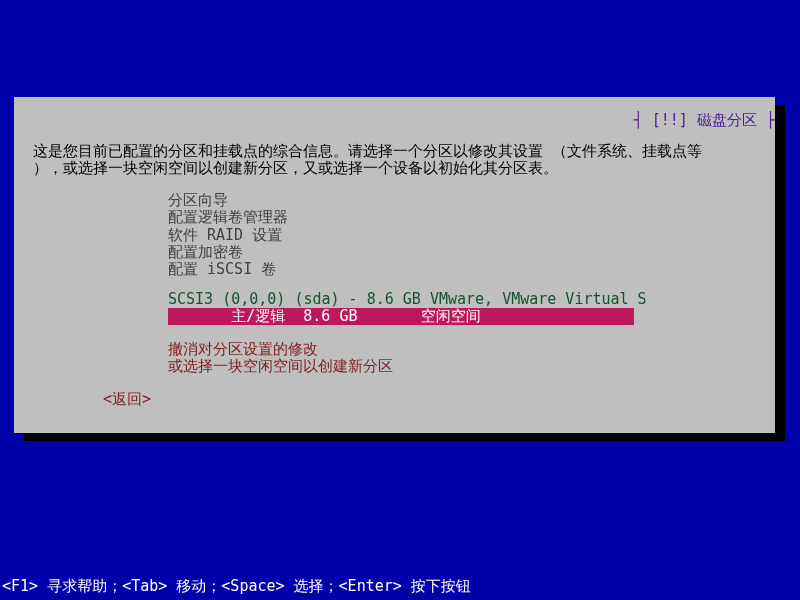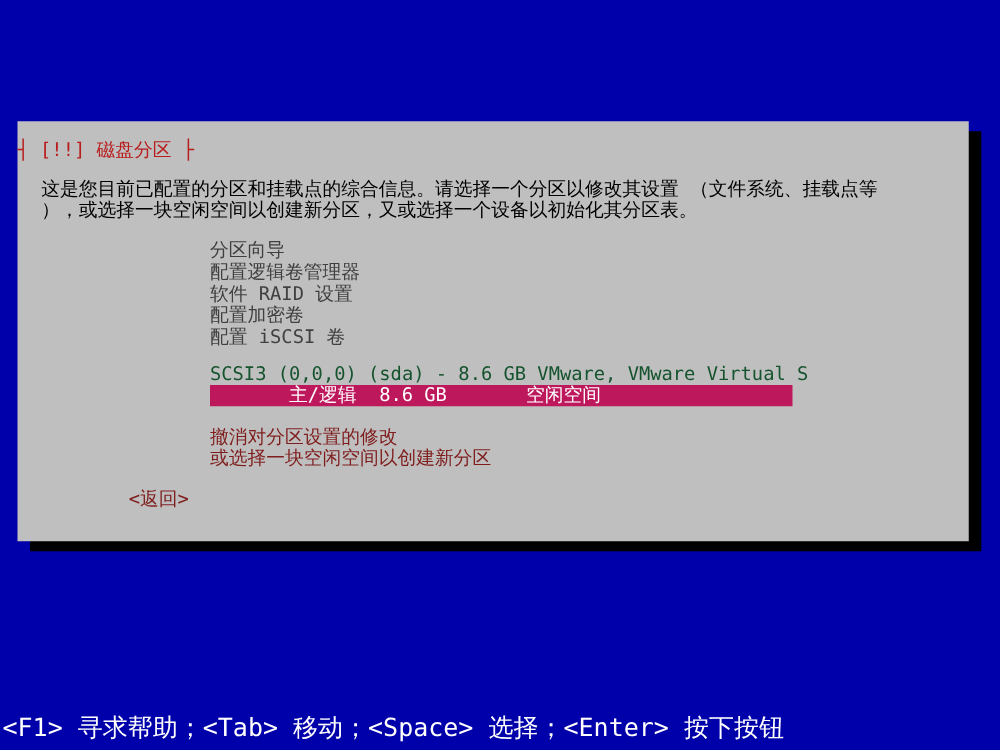--- a/index.html
+++ b/index.html
@@ -31,22 +31,22 @@
       width: 761px;
       height: 336px;
       background: #bfbfbf;
       border: none;
     }
     .dialog-title {
       position: absolute;
       top: 14px;
       left: 0;
       width: 100%;
-      text-align: left;
-      color: #b91c1c;
+      text-align: right;
+      color: #4c1d95;
       font-weight: normal;
     }
     .instruction {
       position: absolute;
       left: 19px;
       top: 46px;
       right: 19px;
       color: #000000;
       line-height: 1.15;
     }
@@ -95,21 +95,21 @@
       color: #7f1d1d;
       white-space: pre;
       cursor: pointer;
       margin-left: 17px;
     }
     .help-bar {
       position: absolute;
       bottom: 4px;
       left: 2px;
       color: #ffffff;
-      font-size: 20px;
+      font-size: 15px;
       white-space: pre;
     }
   </style>
 </head>
 <body>
 
 <div class="dialog-shadow"></div>
 
 <div class="dialog">
   <div class="dialog-title">┤ [!!] 磁盘分区 ├</div>

